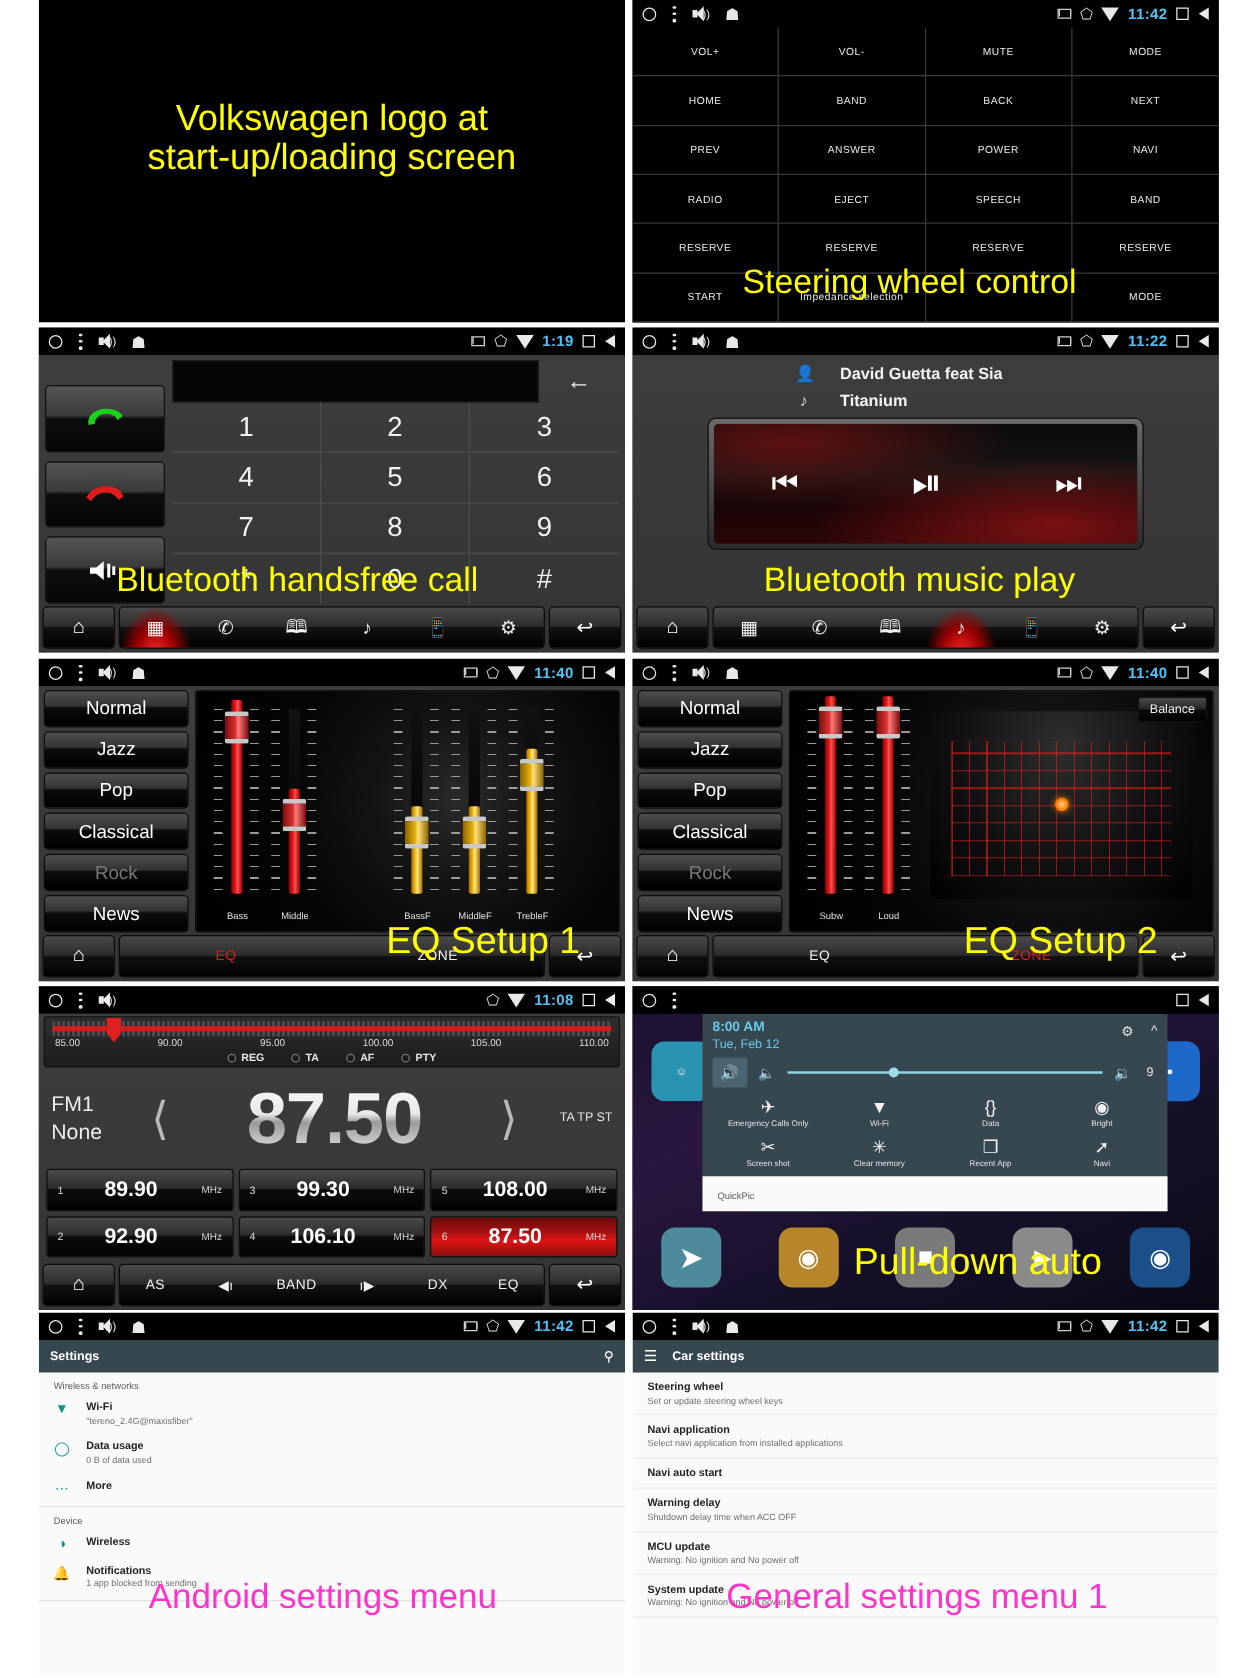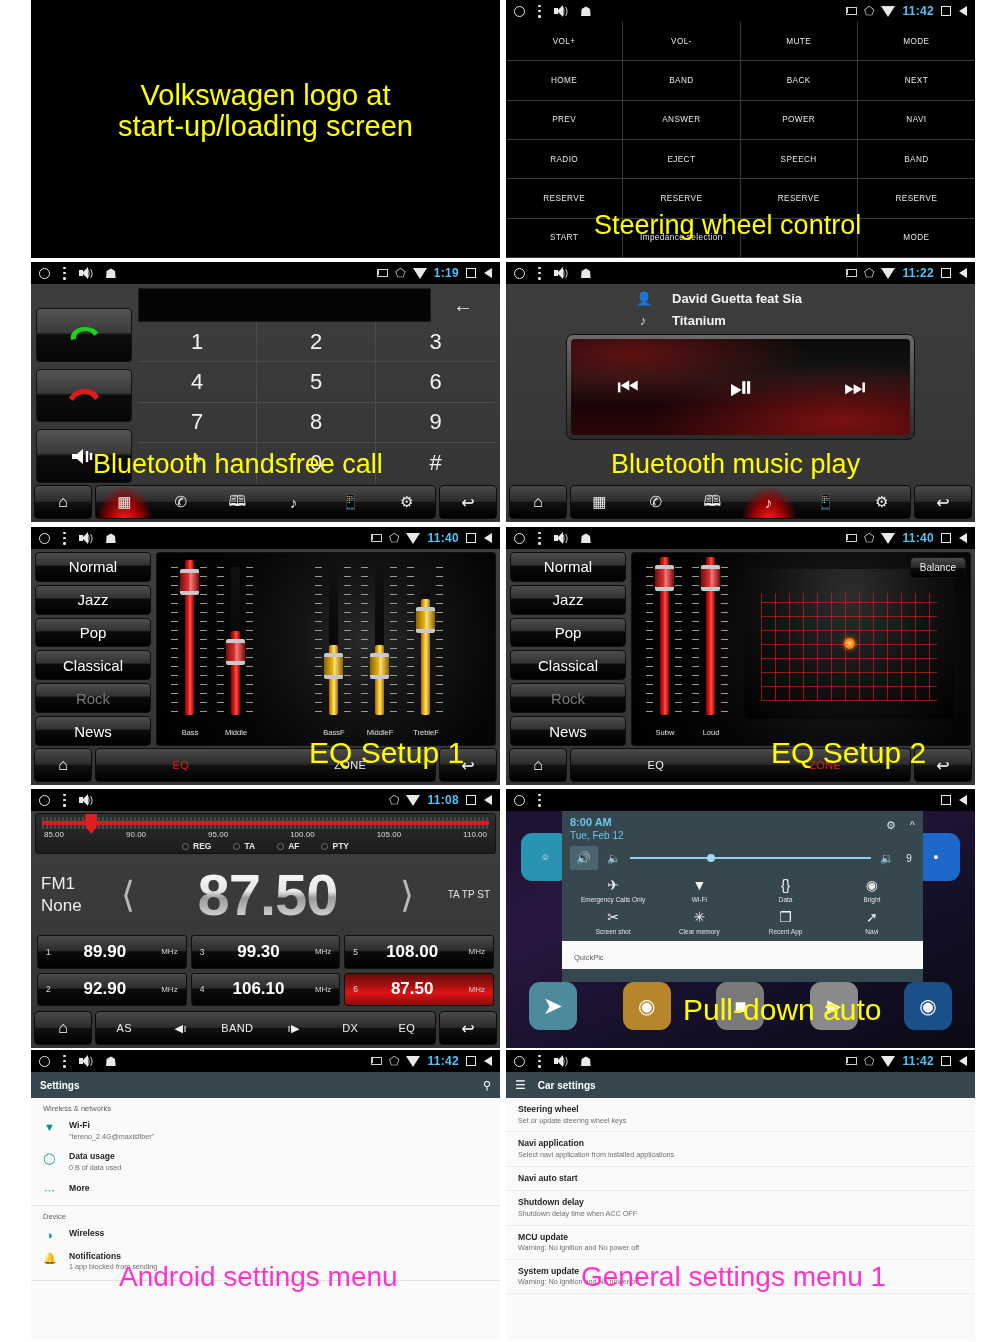--- a/index.html
+++ b/index.html
@@ -180,22 +180,22 @@
   .fm-pre .u{ color:#d6d6d6; font-size:8px; width:26px; text-align:right; }
 
   
   .pd-wrap{ height:calc(100% - 22px); position:relative; overflow:hidden;
      background:linear-gradient(155deg,#1b1230 0%,#2a1740 28%,#16102a 60%,#0b0a16 100%); }
   .pd-home-ico-row{ position:absolute; left:0; right:0; display:flex; justify-content:space-around; }
   .pd-ico{ width:48px; height:48px; border-radius:11px; display:flex; align-items:center;
      justify-content:center; font-size:9px; color:#fff; }
   .pd-lbl{ position:absolute; bottom:-12px; left:0; right:0; text-align:center;
      color:#dcdcdc; font-size:8px; }
-  .pd-panel{ position:absolute; left:56px; right:52px; top:0; background:#37474f;
-     padding:5px 8px 19px 8px; }
+  .pd-panel{ position:absolute; left:56px; right:41px; top:0; background:#37474f;
+     padding:5px 8px 6px 8px; }
   .pd-time{ color:#67c9e8; font-size:11px; font-weight:bold; line-height:1.25; }
   .pd-date{ color:#67c9e8; font-size:10px; line-height:1.25; }
   .pd-toprow{ display:flex; align-items:flex-start; }
   .pd-topicons{ margin-left:auto; display:flex; gap:14px; padding-top:3px; color:#e0e0e0; font-size:11px; }
   .pd-volrow{ display:flex; align-items:center; gap:9px; margin-top:4px; }
   .pd-volbox{ width:28px;height:24px;background:#4a6570; border-radius:2px;
      display:flex;align-items:center;justify-content:center;color:#fff;font-size:12px; }
   .pd-slider{ flex:1; height:2px; background:#8fd4e6; position:relative; }
   .pd-slider .h{ position:absolute; left:32%; top:-3px; width:8px;height:8px;border-radius:50%;
      background:#9fdcec; }
@@ -948,21 +948,21 @@
           <div class="set-sub">Set or update steering wheel keys</div>
         </div>
         <div class="set-row2">
           <div class="set-ttl">Navi application</div>
           <div class="set-sub">Select navi application from installed applications</div>
         </div>
         <div class="set-row2">
           <div class="set-ttl">Navi auto start</div>
         </div>
         <div class="set-row2">
-          <div class="set-ttl">Shutdown delay</div>
+          <div class="set-ttl">Warning delay</div>
           <div class="set-sub">Shutdown delay time when ACC OFF</div>
         </div>
         <div class="set-row2">
           <div class="set-ttl">MCU update</div>
           <div class="set-sub">Warning: No ignition and No power off</div>
         </div>
         <div class="set-row2">
           <div class="set-ttl">System update</div>
           <div class="set-sub">Warning: No ignition and No power off</div>
         </div>

